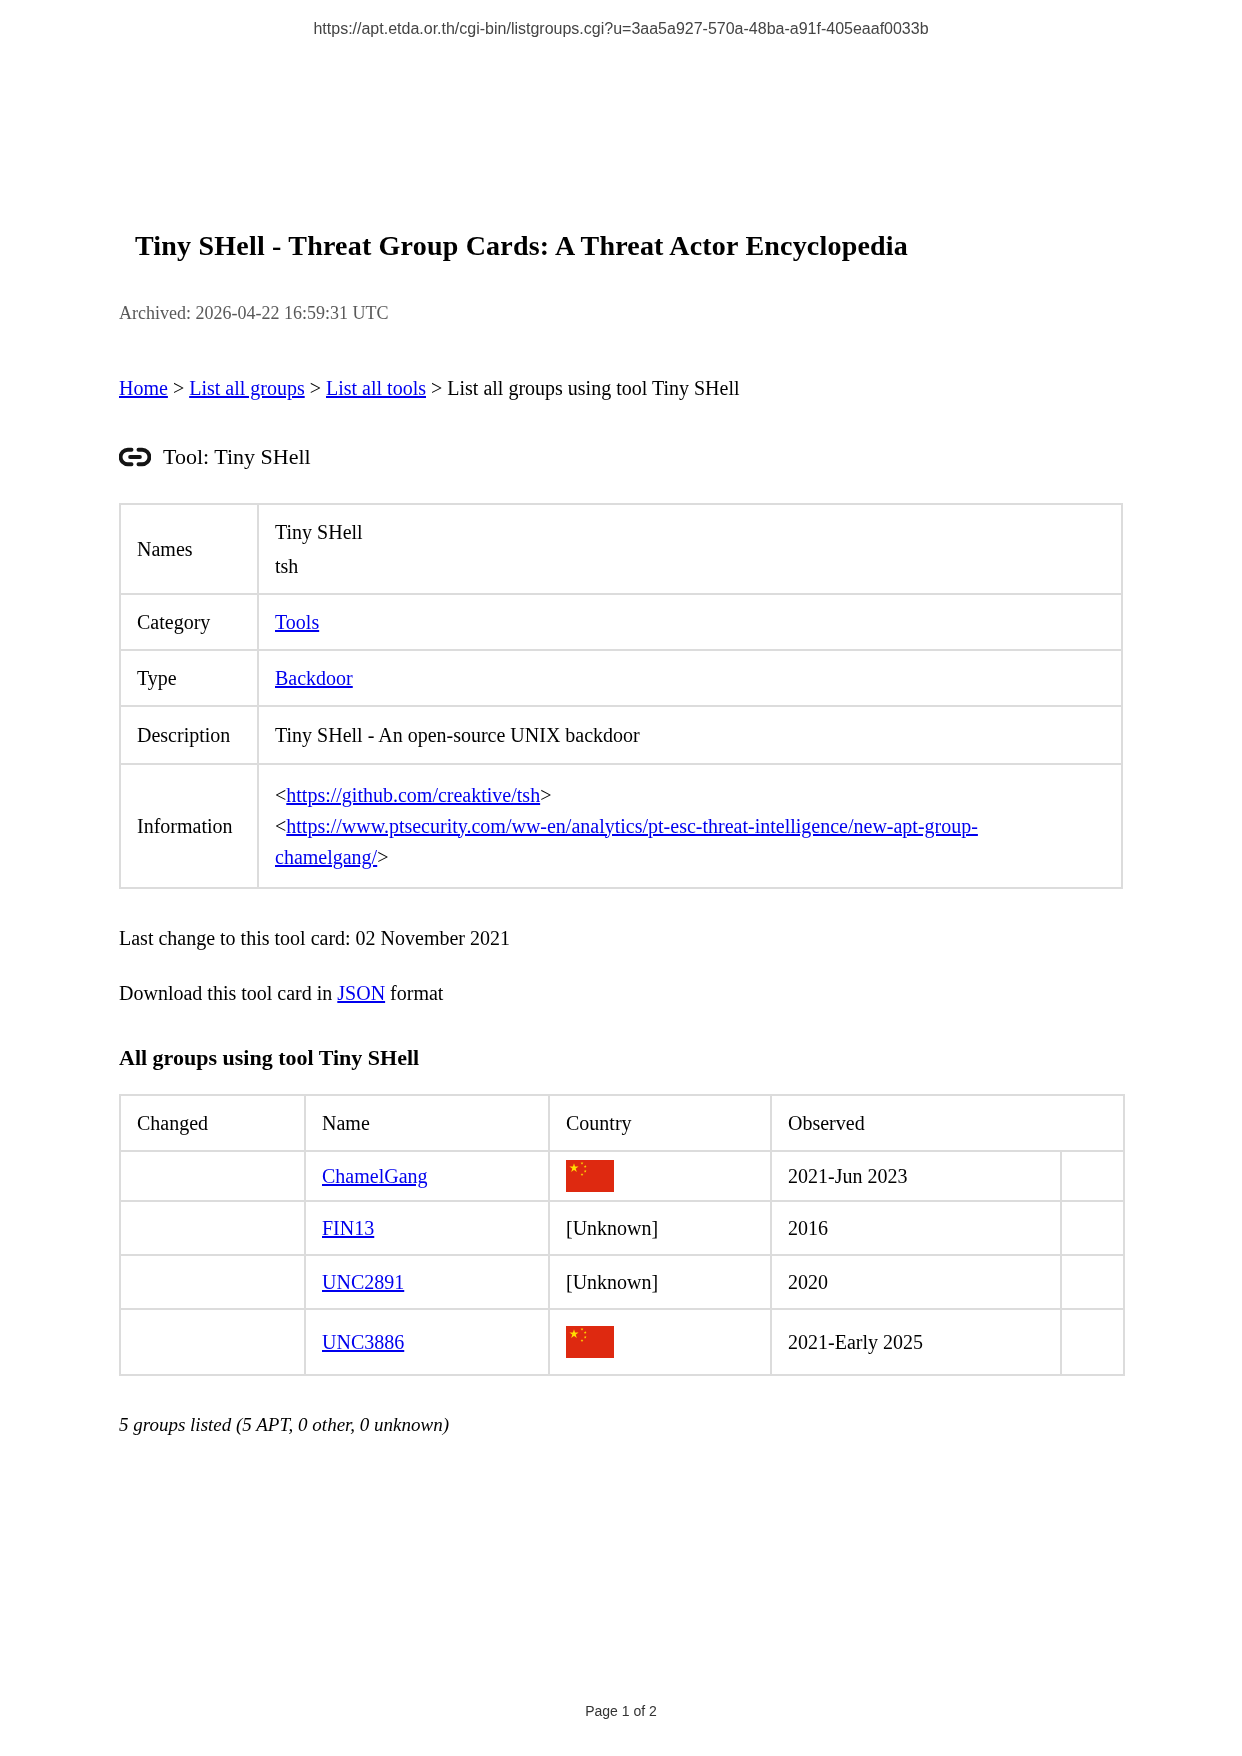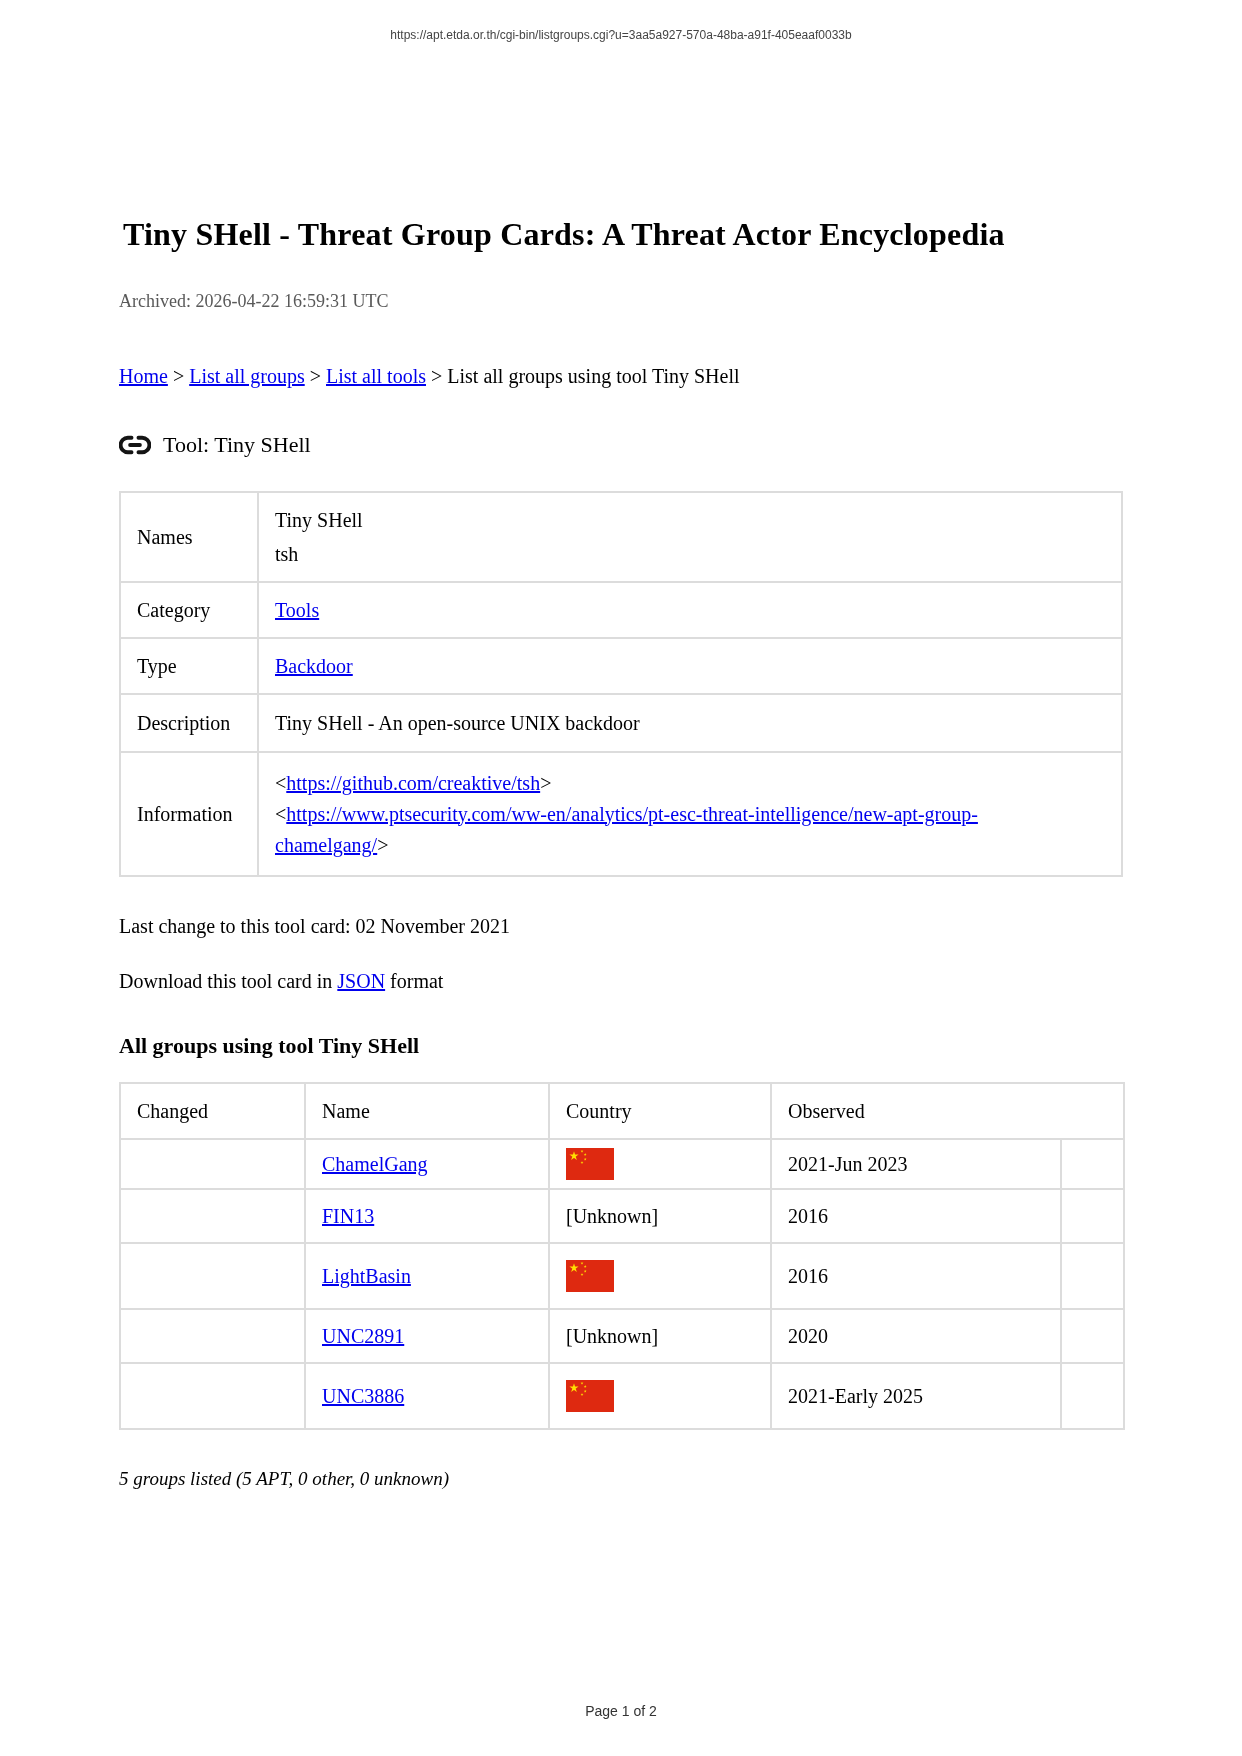--- a/index.html
+++ b/index.html
@@ -15,44 +15,44 @@
     font-family: "Liberation Serif", "DejaVu Serif", serif;
     color: #000;
   }
   a {
     color: var(--link, #0000ee);
     text-decoration: underline;
     cursor: pointer;
   }
   .print-header {
     position: absolute;
-    top: 28px;
+    top: 20px;
     left: 0;
     width: 100%;
     text-align: center;
     font-family: "Liberation Sans", "DejaVu Sans", sans-serif;
-    font-size: 12px;
+    font-size: 16px;
     color: #444;
   }
   .print-footer {
     position: absolute;
     top: 1703px;
     left: 0;
     width: 100%;
     text-align: center;
     font-family: "Liberation Sans", "DejaVu Sans", sans-serif;
     font-size: 14px;
     color: #333;
   }
   .content {
     padding: 212px 119px 0 119px;
   }
   h1.page-title {
-    margin: 4px;
-    font-size: 32px;
+    margin: 16px;
+    font-size: 28px;
     line-height: 36px;
     font-weight: bold;
     letter-spacing: 0.2px;
   }
   p.archived {
     margin: 38px 0 0 0;
     font-size: 18px;
     line-height: 22px;
     color: #595959;
   }
@@ -215,36 +215,20 @@
       <td>2021-Jun 2023</td>
       <td></td>
     </tr>
     <tr style="height:54px">
       <td></td>
       <td><a href="#">FIN13</a></td>
       <td><span>[Unknown]</span></td>
       <td>2016</td>
       <td></td>
     </tr>
-    <tr style="height:66px">
-      <td></td>
-      <td><a href="#">LightBasin</a></td>
-      <td>
-            <svg class="flag" width="48" height="32" viewBox="0 0 30 20">
-              <rect width="30" height="20" fill="#de2910"></rect>
-              <path d="M0,-1 L0.588,0.809 L-0.951,-0.309 L0.951,-0.309 L-0.588,0.809 Z" fill="#ffde00" transform="translate(5,5) scale(3)"></path>
-              <path d="M0,-1 L0.588,0.809 L-0.951,-0.309 L0.951,-0.309 L-0.588,0.809 Z" fill="#ffde00" transform="translate(10,2) scale(0.95)"></path>
-              <path d="M0,-1 L0.588,0.809 L-0.951,-0.309 L0.951,-0.309 L-0.588,0.809 Z" fill="#ffde00" transform="translate(12,4) scale(0.95)"></path>
-              <path d="M0,-1 L0.588,0.809 L-0.951,-0.309 L0.951,-0.309 L-0.588,0.809 Z" fill="#ffde00" transform="translate(12,7) scale(0.95)"></path>
-              <path d="M0,-1 L0.588,0.809 L-0.951,-0.309 L0.951,-0.309 L-0.588,0.809 Z" fill="#ffde00" transform="translate(10,9) scale(0.95)"></path>
-            </svg>
-          </td>
-      <td>2016</td>
-      <td></td>
-    </tr>
     <tr style="height:54px">
       <td></td>
       <td><a href="#">UNC2891</a></td>
       <td><span>[Unknown]</span></td>
       <td>2020</td>
       <td></td>
     </tr>
     <tr style="height:66px">
       <td></td>
       <td><a href="#">UNC3886</a></td>

